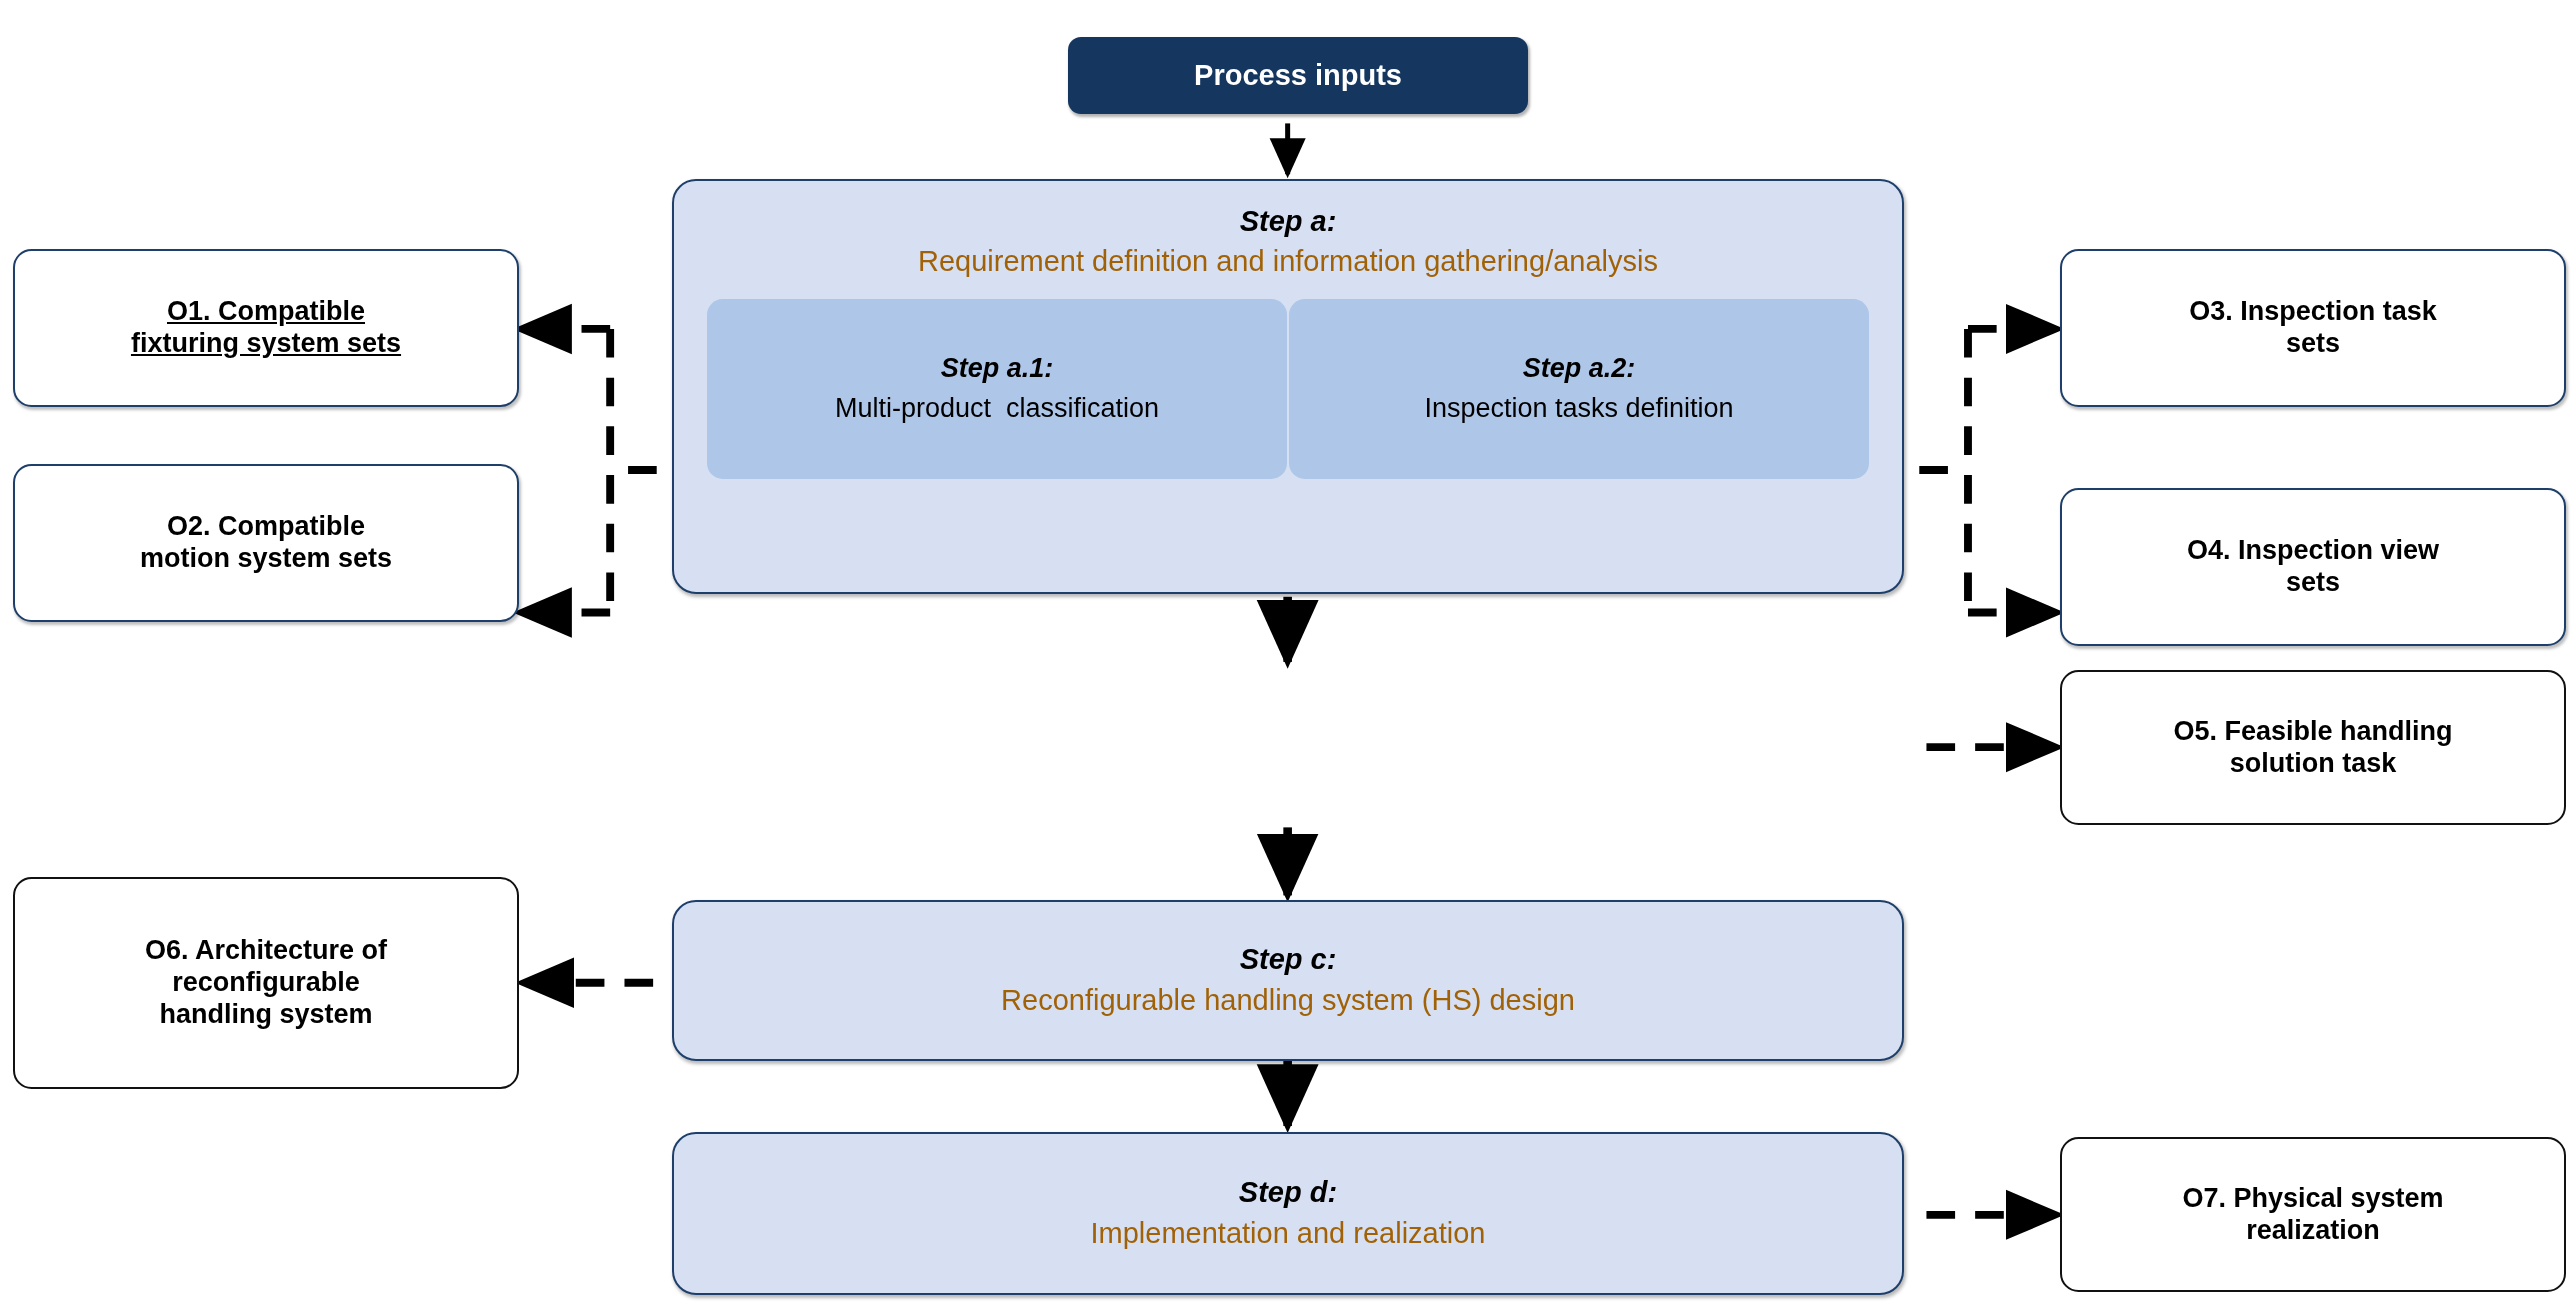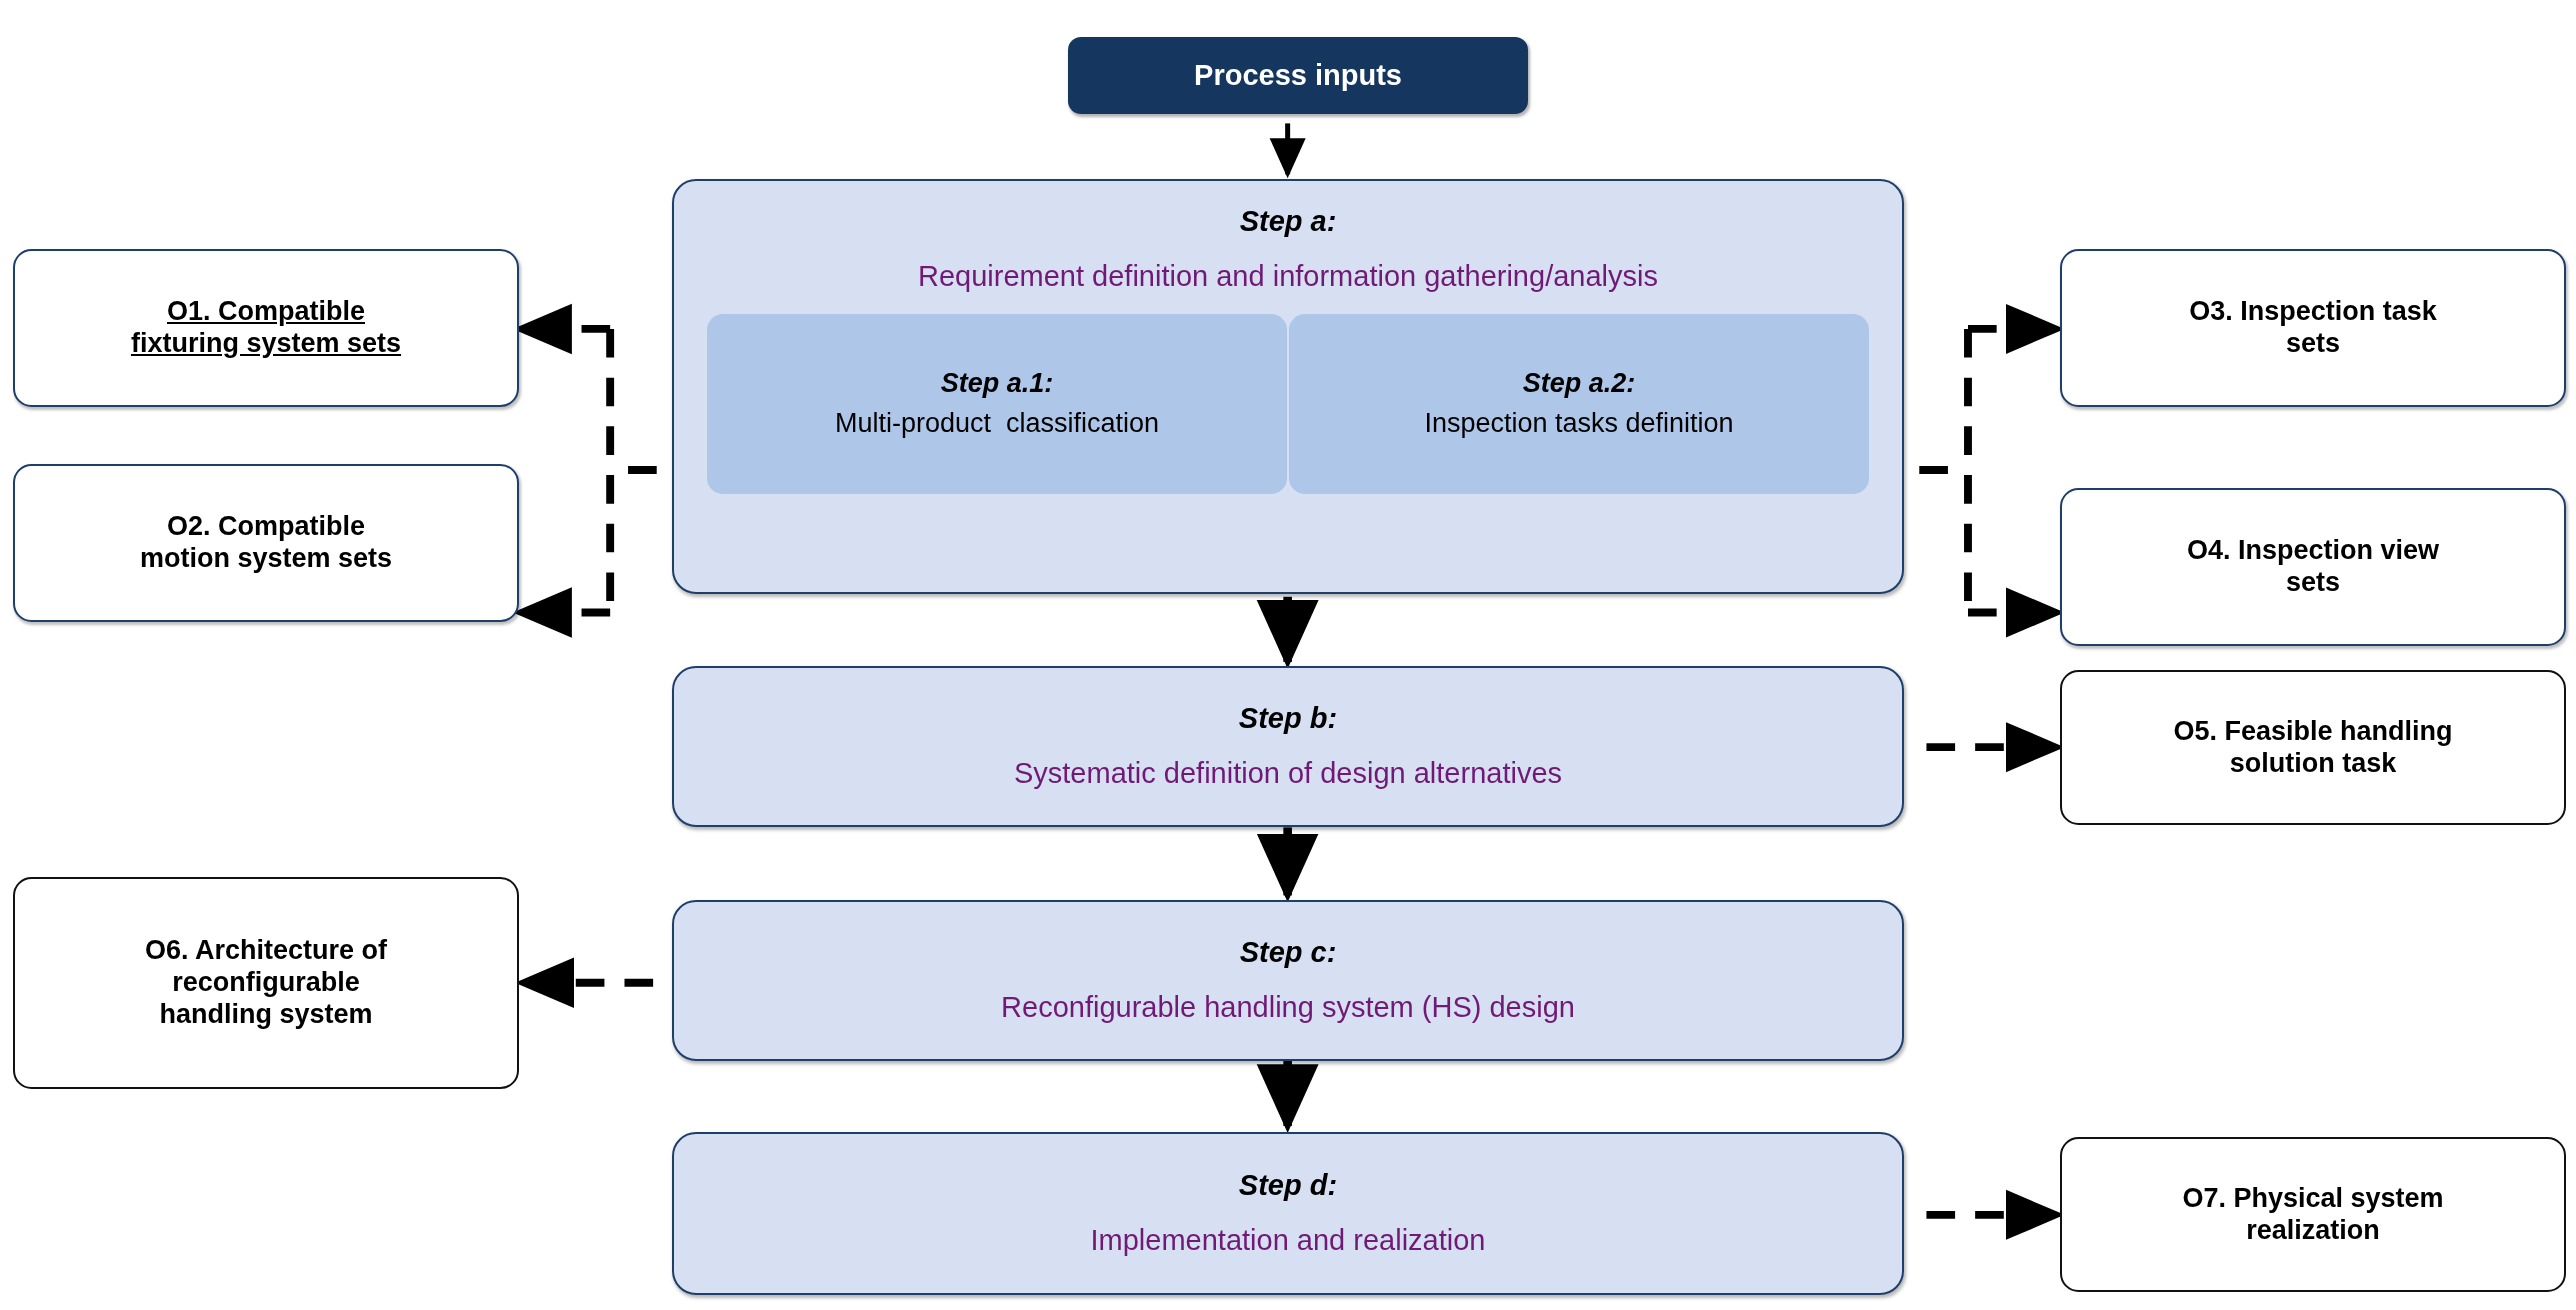--- a/index.html
+++ b/index.html
@@ -54,23 +54,23 @@
   }
   .step-title {
     font-weight: bold;
     font-style: italic;
     font-size: 29px;
     color: #000000;
     line-height: 1.15;
   }
   .step-desc {
     font-size: 29px;
-    color: #701a75;
+    color: #a16207;
     line-height: 1.2;
-    margin-top: 21px;
+    margin-top: 6px;
   }
 
   
   .step-a {
     justify-content: flex-start;
     padding-top: 24px;
   }
   .substep-row {
     display: flex;
     flex-direction: row;
@@ -175,24 +175,20 @@
         <div class="substep-title">Step a.1:</div>
         <div class="substep-desc">Multi-product  classification</div>
       </div>
       <div class="substep" style="width:580px; height:180px;">
         <div class="substep-title">Step a.2:</div>
         <div class="substep-desc">Inspection tasks definition</div>
       </div>
     </div>
   </div>
 
-  <div class="node step-box" style="left:672px; top:666px; width:1232px; height:161px;">
-    <div class="step-title">Step b:</div>
-    <div class="step-desc">Systematic definition of design alternatives</div>
-  </div>
 
   <div class="node step-box" style="left:672px; top:900px; width:1232px; height:161px;">
     <div class="step-title">Step c:</div>
     <div class="step-desc">Reconfigurable handling system (HS) design</div>
   </div>
 
   <div class="node step-box" style="left:672px; top:1132px; width:1232px; height:163px;">
     <div class="step-title">Step d:</div>
     <div class="step-desc">Implementation and realization</div>
   </div>

